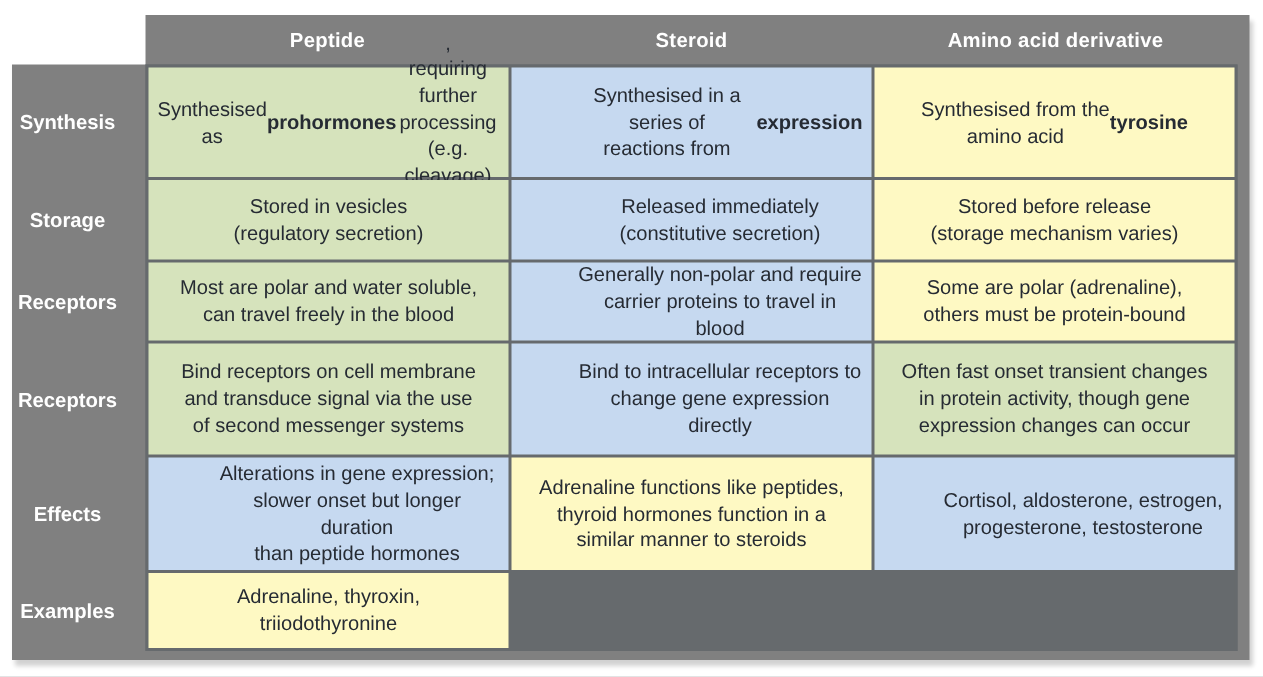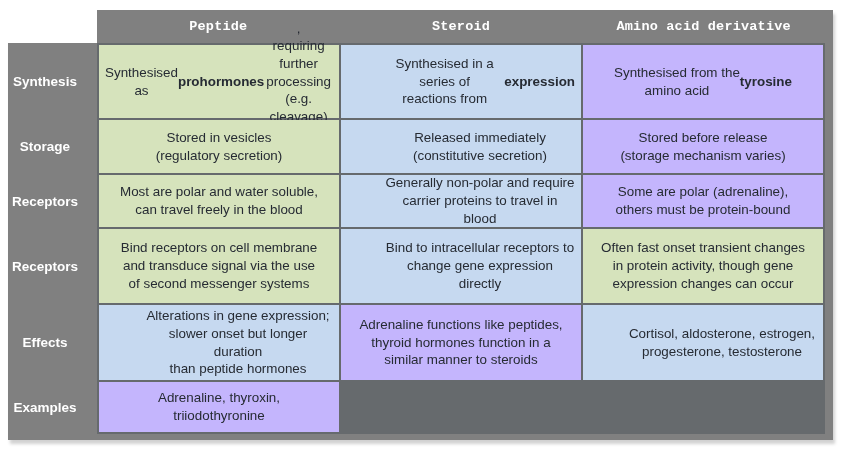--- a/index.html
+++ b/index.html
@@ -45,21 +45,20 @@
     grid-template-columns: 1fr 1fr 1fr;
   }
   .header-cell {
     display: flex;
     align-items: center;
     justify-content: center;
     color: #ffffff;
     font-weight: bold;
     font-size: 13.5px;
     letter-spacing: 0.2px;
-    font-family: Liberation Mono, monospace;
   }
   .labels {
     position: absolute;
     left: 0;
     top: 35px;
     width: 74px;
     display: grid;
     grid-template-rows: 73px 53px 52px 74px 75px 50px;
     row-gap: 2px;
   }
@@ -88,21 +87,21 @@
     justify-content: center;
     text-align: center;
     font-size: 13.4px;
     line-height: 1.32;
     color: #262b33;
     padding: 2px 6px;
     box-sizing: border-box;
   }
   .col-peptide { background: #d6e3bc; }
   .col-steroid { background: #c6d9f0; padding-left: 44px; }
-  .col-amino   { background: #c4b5fd; }
+  .col-amino   { background: #fef9c3; }
 </style>
 </head>
 <body>
 
 <div class="canvas">
   <div class="frame">
     <div class="notch"></div>
 
     <div class="headers">
       <div class="header-cell">Peptide</div>

